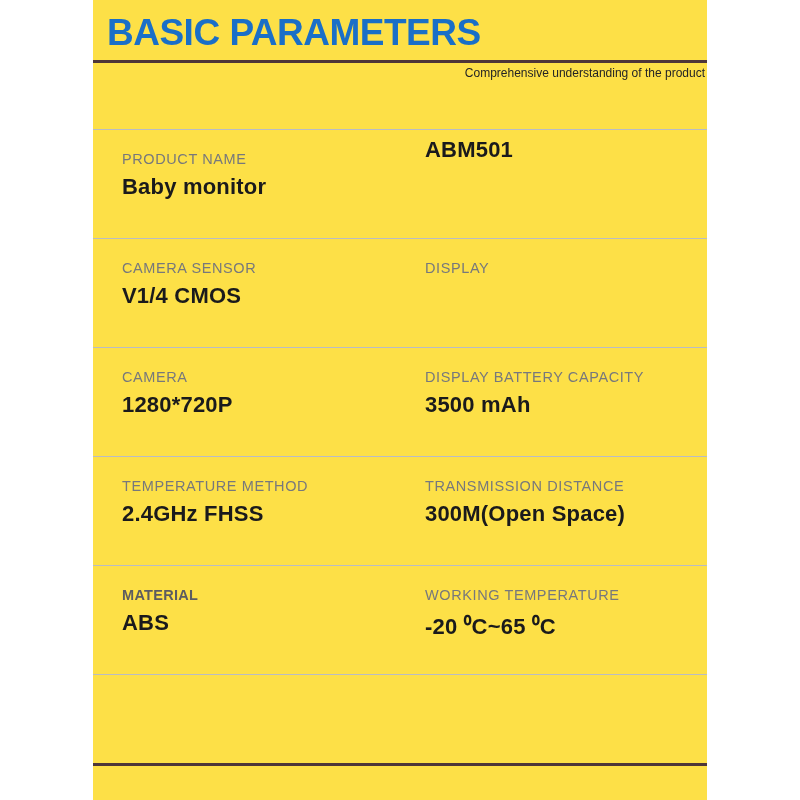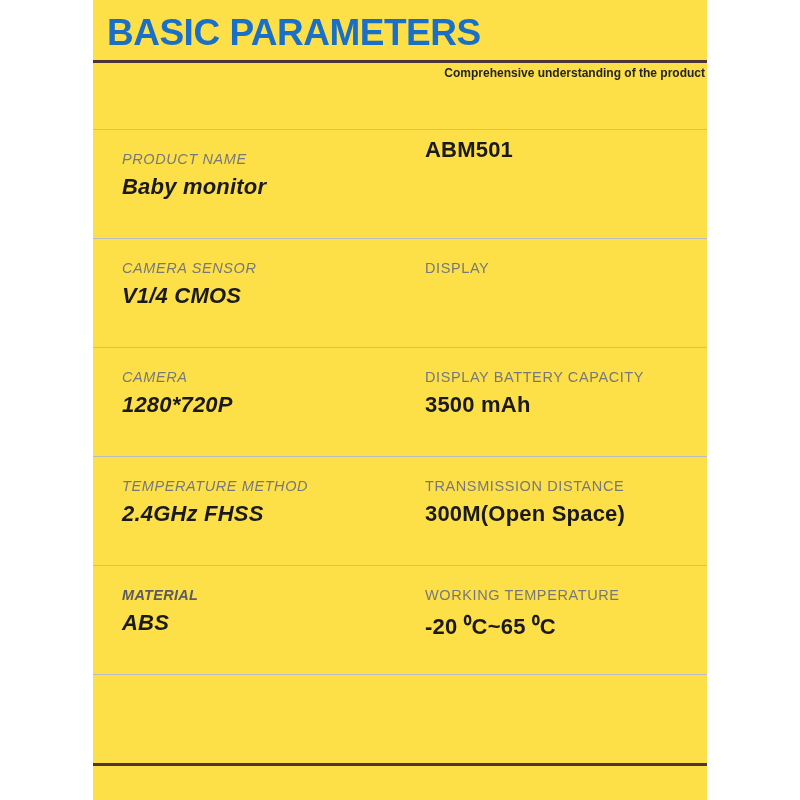--- a/index.html
+++ b/index.html
@@ -31,40 +31,39 @@
   }
   .title-rule {
     margin-top: 7px;
     height: 3px;
     background: #4e3638;
   }
   .subtitle {
     padding: 3px 2px 0 0;
     text-align: right;
     font-size: 12px;
-    font-weight: bold;
+    font-weight: normal;
     color: #232325;
   }
   .rows {
     margin-top: 49px;
     border-top: 1px solid #b9bcc4;
   }
   .row {
     display: flex;
     height: 109px;
     border-bottom: 1px solid #b9bcc4;
     box-sizing: border-box;
   }
   .cell {
     box-sizing: border-box;
   }
   .cell-left {
     width: 332px;
     padding-left: 29px;
-    font-style: italic;
   }
   .cell-right {
     flex: 1;
     padding-right: 8px;
   }
   .spec-label {
     margin-top: 21px;
     font-size: 14.5px;
     letter-spacing: 0.6px;
     color: #77787c;

